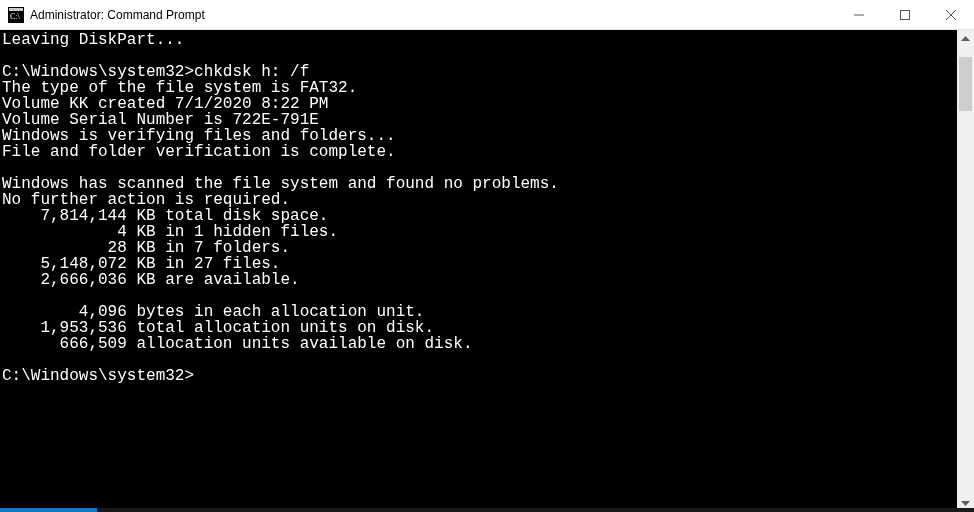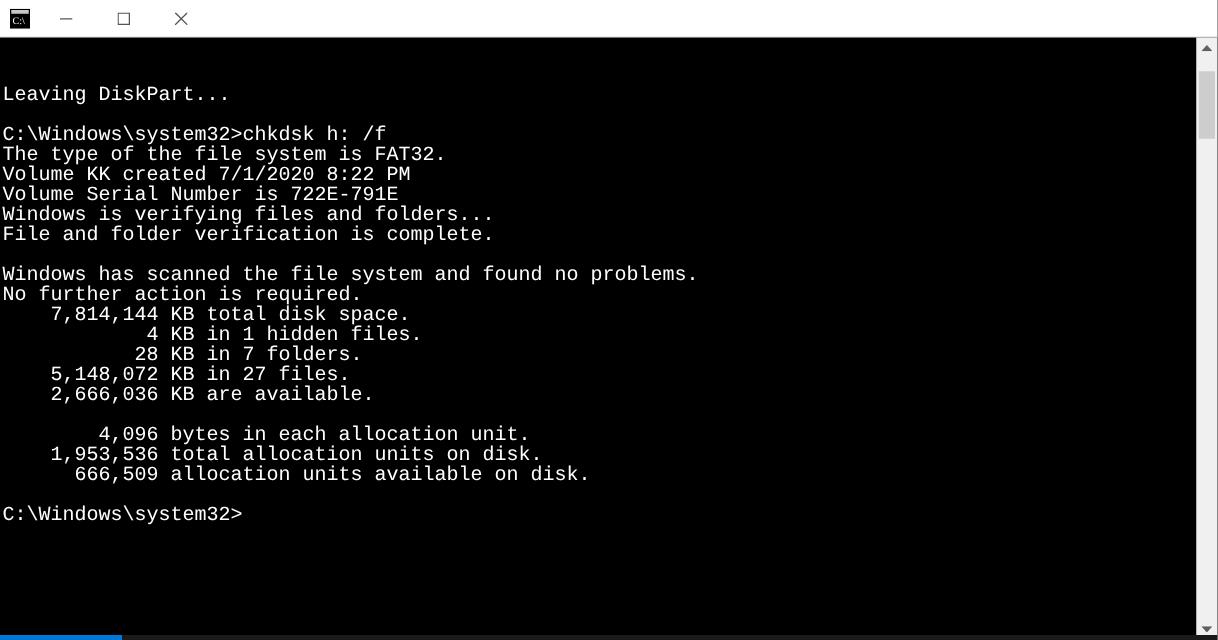--- a/index.html
+++ b/index.html
@@ -55,21 +55,20 @@
 }
 .console-content {
   flex: 1;
   padding: 2px 0 0 2px;
   font-family: Consolas, "Courier New", monospace;
   font-size: 16px;
   line-height: 16px;
   color: #ffffff;
   white-space: pre;
   overflow: hidden;
-  margin-top: 36px;
 }
 .scrollbar {
   width: 17px;
   height: 100%;
   background: #f0f0f0;
   position: relative;
 }
 .scroll-arrow {
   width: 17px;
   height: 17px;
@@ -100,20 +99,21 @@
 <body>
 
 <div class="titlebar">
   <span class="title-icon">
     <svg width="16" height="16" viewBox="0 0 16 16">
       <rect x="0" y="0" width="16" height="16" fill="#000"></rect>
       <rect x="1" y="1" width="14" height="3" fill="#c8c8c8"></rect>
       <text x="2" y="12" font-family="Consolas" font-size="8" fill="#fff">C:\</text>
     </svg>
   </span>
+  <span class="title-text">Administrator: Command Prompt</span>
   <div class="win-controls">
     <div class="win-btn">
       <svg width="10" height="10" viewBox="0 0 10 10">
           <line x1="0" y1="5" x2="10" y2="5" stroke="#555" stroke-width="1"></line>
         </svg>
     </div>
     <div class="win-btn">
       <svg width="10" height="10" viewBox="0 0 10 10">
           <rect x="0.5" y="0.5" width="9" height="9" fill="none" stroke="#555" stroke-width="1"></rect>
         </svg>

